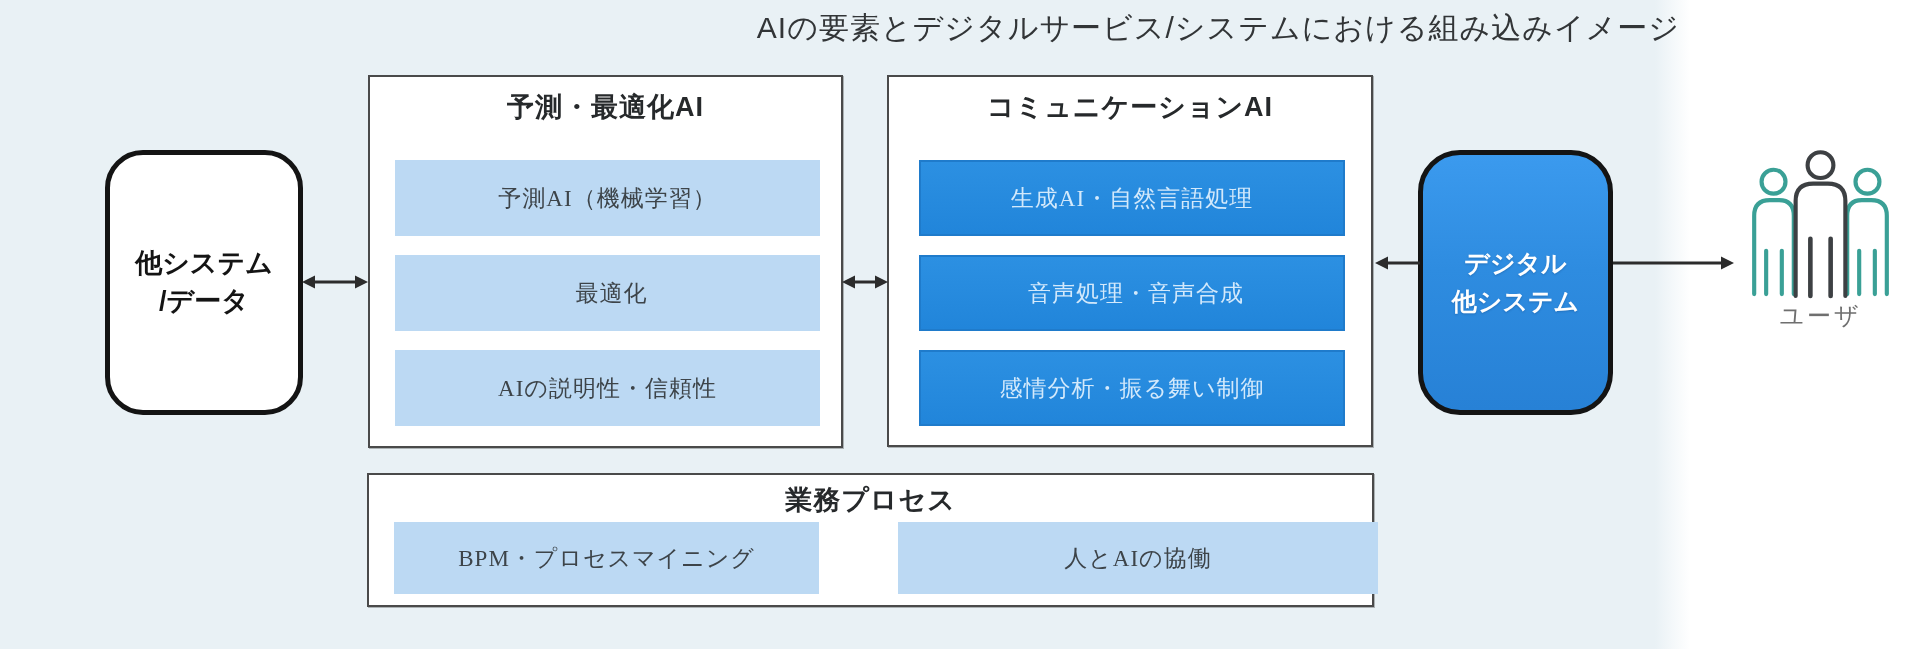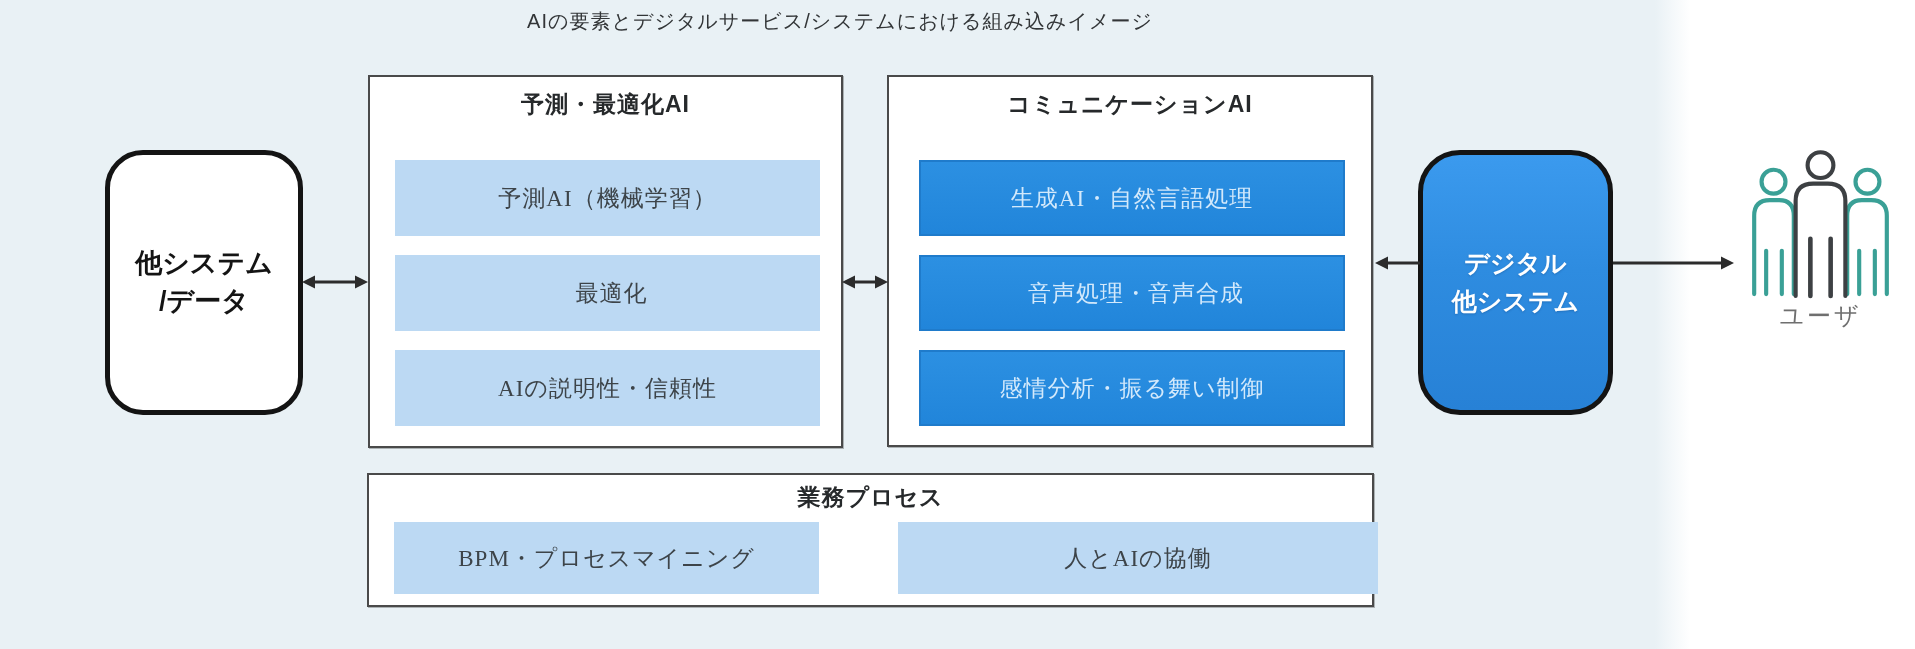--- a/index.html
+++ b/index.html
@@ -12,22 +12,22 @@
     width:1915px;height:649px;
     overflow:hidden;
     background:#ffffff;
   }
   .bg-band{
     position:absolute;left:0;top:0;width:1690px;height:649px;
     background:linear-gradient(to right,#e9f1f5 0,#e9f1f5 1655px,rgba(233,241,245,0) 1690px);
   }
   .diagram-title{
     position:absolute;left:0;top:8px;width:1680px;
-    text-align:center;
-    font-size:20px;font-weight:500;color:#323537;
+    text-align:right;
+    font-size:30px;font-weight:500;color:#323537;
     letter-spacing:1px;
   }
   
   .terminal{
     position:absolute;
     background:#ffffff;
     border:5px solid #141414;
     border-radius:38px;
     display:flex;flex-direction:column;align-items:center;justify-content:center;
     box-sizing:border-box;
@@ -49,21 +49,21 @@
   .panel{
     position:absolute;
     background:#ffffff;
     border:2px solid #4a4a4a;
     box-sizing:border-box;
     box-shadow:1px 1px 0 rgba(60,60,60,.35);
   }
   .panel-title{
     position:absolute;left:0;top:12px;width:100%;
     text-align:center;
-    font-size:23px;font-weight:600;color:#26292b;
+    font-size:27px;font-weight:600;color:#26292b;
     letter-spacing:1px;
   }
   .panel.prediction{left:368px;top:75px;width:475px;height:373px;}
   .panel.communication{left:887px;top:75px;width:486px;height:372px;}
   .panel.process{left:367px;top:473px;width:1007px;height:134px;}
   .panel.process .panel-title{top:7px;}
   
   .bar{
     position:absolute;
     display:flex;align-items:center;justify-content:center;

